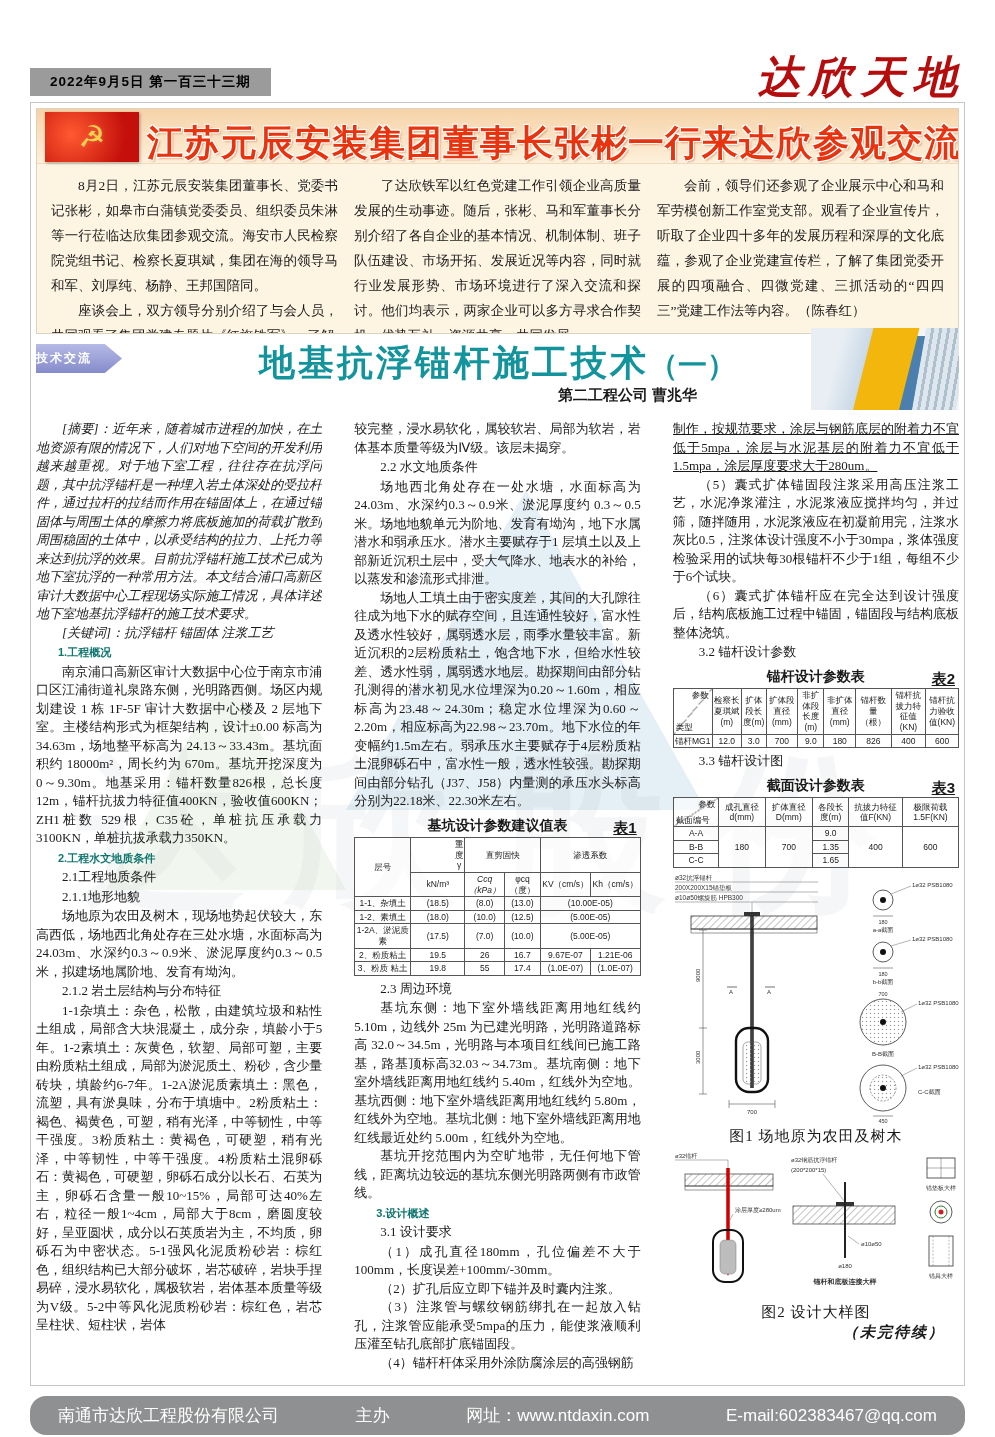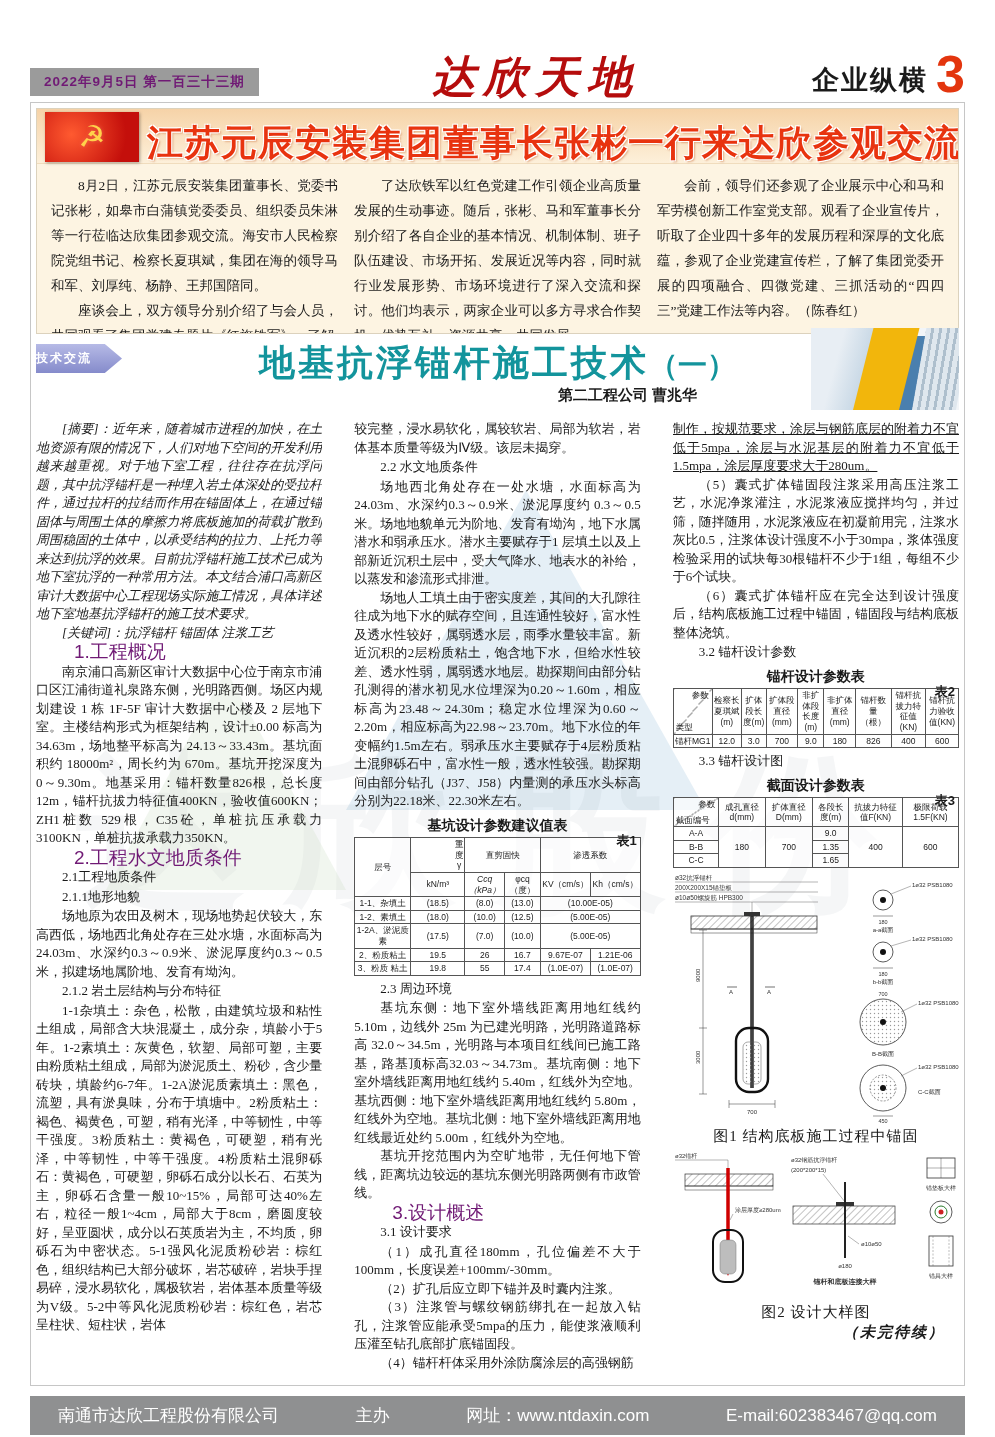--- a/index.html
+++ b/index.html
@@ -1,19 +1,19 @@
 <!DOCTYPE html>
 <html><head>
 <meta charset="utf-8">
 <style>
   html,body{margin:0;padding:0;background:#fff;}
   .page{width:995px;height:1437px;background:#fff;box-sizing:border-box;padding:36px 30px 0;position:relative;font-family:"Liberation Serif",serif;color:#1a1a1a;overflow:hidden;}
   
   .hdr{display:flex;align-items:flex-end;justify-content:space-between;height:60px;margin-bottom:6px;}
-  .date-box{background:#9b9b9b;color:#701a75;font-family:"Liberation Sans",sans-serif;font-size:13.5px;font-weight:bold;padding:5px 14px;letter-spacing:1px;}
+  .date-box{background:#9b9b9b;color:#000000;font-family:"Liberation Sans",sans-serif;font-size:13.5px;font-weight:bold;padding:5px 20px;letter-spacing:1px;}
   .masthead{color:#b50d0d;font-size:44px;font-weight:bold;font-style:italic;letter-spacing:8px;line-height:1;transform:translateY(4px);}
   .sec-box{display:flex;align-items:flex-end;gap:8px;}
   .sec-name{font-size:27px;font-weight:bold;letter-spacing:2px;line-height:1.1;}
   .page-no{color:#e3350e;font-size:52px;font-weight:bold;line-height:0.85;font-family:"Liberation Sans",sans-serif;}
   
   .frame{border:1px solid #c6c6c6;box-sizing:border-box;height:1284px;padding:5px;background:#fff;}
   
   .top-box{border:1px solid #dcd2bd;background:#fdf4e2;height:226px;box-sizing:border-box;overflow:hidden;}
   .banner{height:54px;background:linear-gradient(180deg,#f6d3a8,#fdf0da);display:flex;align-items:center;position:relative;padding-left:110px;border-bottom:1px solid #f0dcbd;}
   .flag{position:absolute;left:8px;top:3px;width:94px;height:50px;background:radial-gradient(circle at 28% 45%,#ff5a30,#c40f0b 75%);display:flex;align-items:center;justify-content:center;box-shadow:1px 1px 3px rgba(0,0,0,.35);}
@@ -36,53 +36,49 @@
   .tech-title .sfx{font-size:29px;letter-spacing:0;}
   .byline{text-align:center;padding-left:260px;font-family:"Liberation Sans",sans-serif;font-size:15px;font-weight:bold;margin-top:2px;}
   .building{position:absolute;right:0;top:-12px;width:148px;height:82px;overflow:hidden;background:linear-gradient(105deg,#e8eef4 20%,#bcd0e0 45%,#f2f5f8 60%);}
   .building .y{position:absolute;left:52px;top:-6px;width:46px;height:96px;background:#f2b60c;transform:skewX(-14deg);}
   .building .b{position:absolute;left:86px;top:8px;width:34px;height:80px;background:#4a7fae;transform:skewX(-14deg);}
   .building .w{position:absolute;left:108px;top:-4px;width:44px;height:92px;background:repeating-linear-gradient(90deg,#dfe7ee 0 5px,#aebfcd 5px 8px);transform:skewX(-10deg);}
   .tech-cols{display:flex;gap:32px;height:966px;overflow:hidden;position:relative;z-index:2;}
   .tcol{flex:1;font-size:13px;line-height:18.5px;text-align:justify;overflow:hidden;}
   .tcol p{margin:0;text-indent:2em;}
   .abs{font-style:italic;}
-  .h-main{color:#701a75;font-family:"Liberation Sans",sans-serif;font-weight:normal;font-size:19px;text-indent:2em;margin:1px 0;}
+  .h-main{color:#0f766e;font-family:"Liberation Sans",sans-serif;font-weight:bold;font-size:11px;text-indent:2em;margin:1px 0;}
   .h-sub{text-indent:2em;margin:1px 0;}
   
   .tbl{margin:5px 0 4px;}
   .tbl-head{position:relative;text-align:center;font-family:"Liberation Sans",sans-serif;font-weight:bold;font-size:14px;margin-bottom:3px;}
-  .tbl-tag{position:absolute;right:4px;top:16px;font-size:13px;}
+  .tbl-tag{position:absolute;right:4px;top:3px;font-size:15px;text-decoration:underline;}
   table{width:100%;border-collapse:collapse;font-family:"Liberation Sans",sans-serif;font-size:8.5px;background:rgba(255,255,255,.6);}
   th,td{border:1px solid #555;text-align:center;padding:1px 1px;font-weight:normal;line-height:1.25;}
   .diag{position:relative;background:linear-gradient(to bottom right,transparent 49.5%,#555 49.5%,#555 50.5%,transparent 50.5%);min-width:36px;}
   .diag .dt{position:absolute;top:1px;right:3px;}
   .diag .db{position:absolute;bottom:1px;left:2px;}
   
   .fig{margin-top:4px;position:relative;}
   .fig svg{display:block;margin:0 auto;}
   .fig-cap{text-align:center;font-size:15px;margin:3px 0 2px;letter-spacing:1px;}
   .ending{text-align:right;font-style:italic;font-weight:bold;font-size:15px;padding-right:14px;letter-spacing:2px;}
   
-  .footer{margin-top:10px;background:#8f9091;color:#fff;font-family:"Liberation Sans",sans-serif;font-size:17px;display:flex;align-items:center;justify-content:space-between;padding:8px 28px;}
+  .footer{margin-top:10px;background:#8f9091;color:#fff;font-family:"Liberation Sans",sans-serif;font-size:17px;display:flex;align-items:center;justify-content:space-between;padding:8px 28px;border-radius:16px;}
   .footer .sep{flex:0 0 auto;}
   svg text{font-family:"Liberation Sans",sans-serif;fill:#333;}
 </style>
 </head>
 <body>
 
 <div class="page">
 
   <div class="hdr">
     <div class="date-box">2022年9月5日  第一百三十三期</div>
     <div class="masthead">达欣天地</div>
-    <div class="sec-box">
-      <div class="sec-name">企业纵横</div>
-      <div class="page-no">3</div>
-    </div>
   </div>
 
   <div class="frame">
 
     <div class="top-box">
       <div class="banner">
         <div class="flag">
             <span>☭</span>
           </div>
         <div class="headline">江苏元辰安装集团董事长张彬一行来达欣参观交流</div>
@@ -353,21 +349,21 @@
               <text x="210" y="184" font-size="6" text-anchor="middle">B-B截面</text>
               <circle cx="210" cy="216" r="23" fill="none" stroke="#333" stroke-width="0.8"></circle>
               <circle cx="210" cy="216" r="13" fill="url(#d1)" stroke="#555" stroke-width="0.6" stroke-dasharray="2 1.5"></circle>
               <circle cx="210" cy="216" r="3" fill="#111"></circle>
               <line x1="228" y1="204" x2="244" y2="196" stroke="#444" stroke-width="0.4"></line>
               <text x="245" y="197" font-size="6">1ø32 PSB1080</text>
               <line x1="200" y1="244" x2="220" y2="244" stroke="#333" stroke-width="0.5"></line>
               <text x="210" y="251" font-size="5.5" text-anchor="middle">450</text>
               <text x="245" y="222" font-size="6">C-C截面</text>
             </svg>
-            <div class="fig-cap">图1 结构底板施工过程中锚固</div>
+            <div class="fig-cap">图1 场地原为农田及树木</div>
           </div>
 
           <div class="fig">
             <svg width="300" height="150" viewBox="0 0 300 150">
               <defs>
                 <pattern id="h2" width="5" height="5" patternUnits="userSpaceOnUse" patternTransform="rotate(45)">
                   <line x1="0" y1="0" x2="0" y2="5" stroke="#888" stroke-width="1"></line>
                 </pattern>
               </defs>
 

